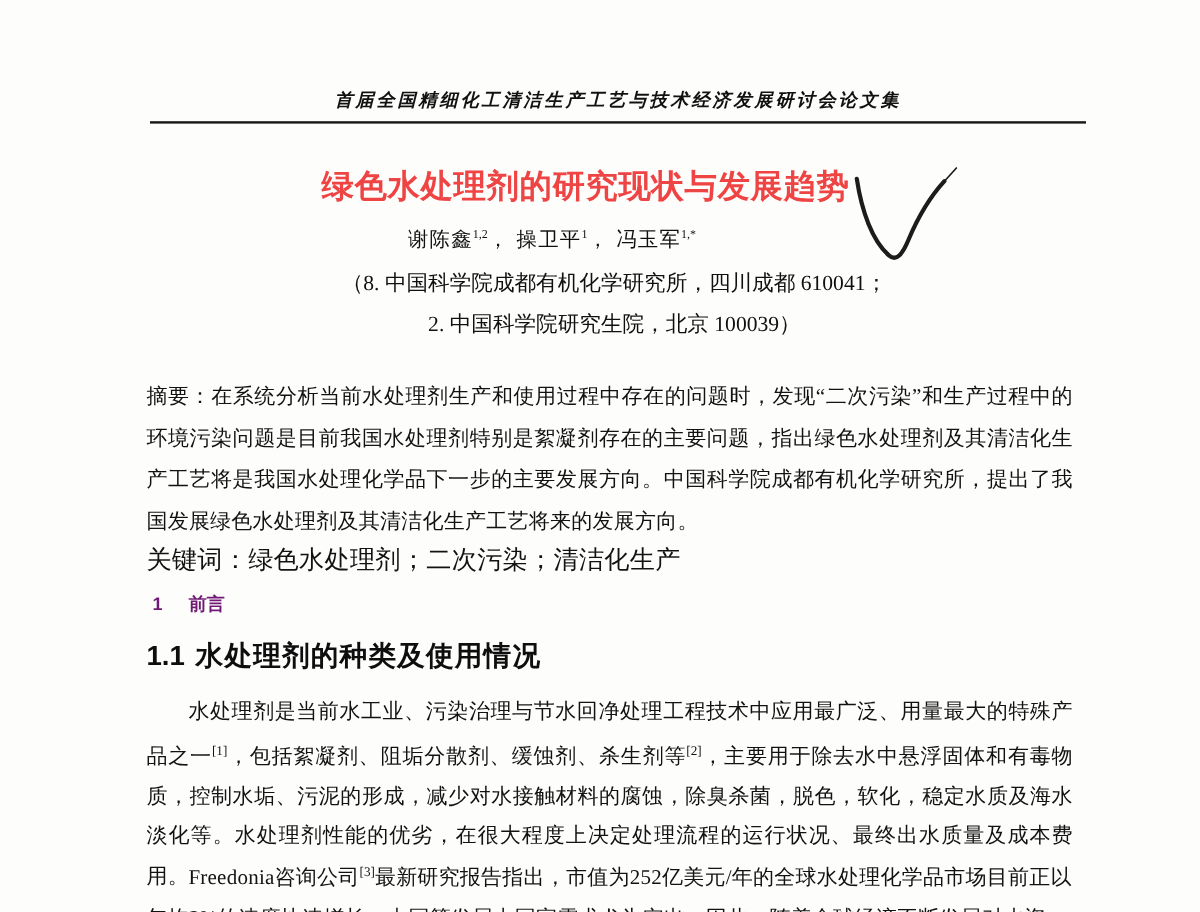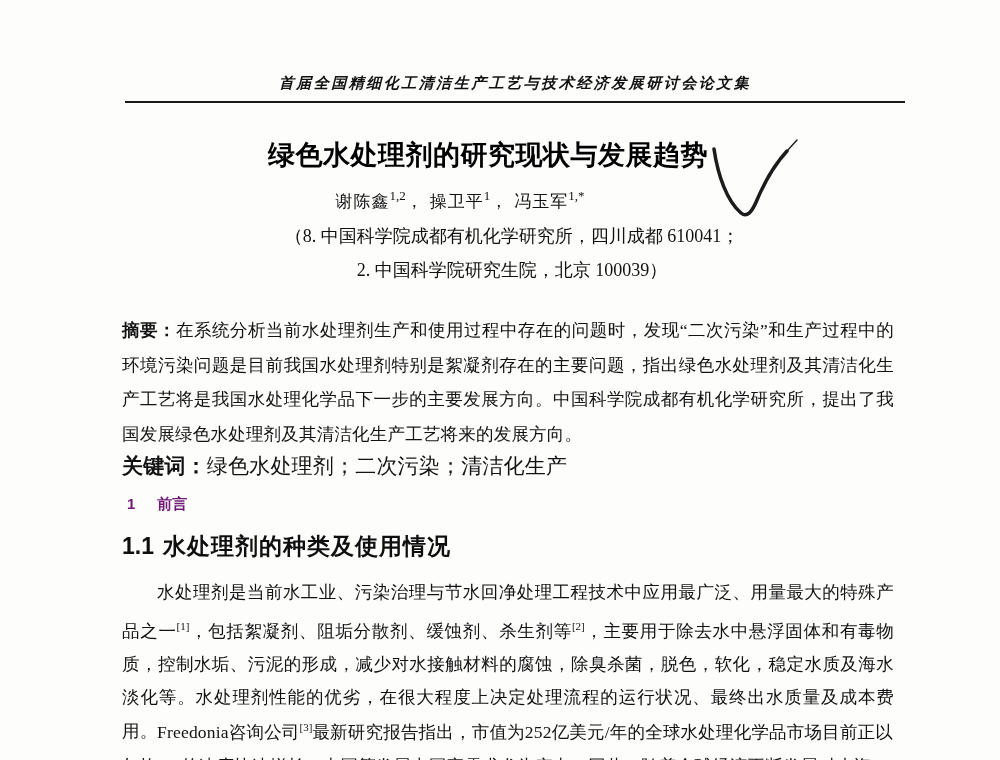--- a/index.html
+++ b/index.html
@@ -23,48 +23,48 @@
   .header-rule {
     position: absolute; top: 101px; left: 125px; width: 780px; height: 2px;
     background: #171717;
   }
 
   .title {
     position: absolute; top: 137px; left: 98px; width: 780px; margin: 0;
     text-align: center;
     font-family: Liberation Mono, monospace;
     font-weight: 700; font-size: 27px; letter-spacing: 0.5px;
-    color: #000000;
+    color: #ef4444;
   }
 
   .authors {
     position: absolute; top: 188px; left: 60px; width: 800px;
     text-align: center; font-size: 17px; letter-spacing: 1px; color: #101010;
   }
-  .authors sup { font-size: 13px; letter-spacing: 0; margin-top: 34px; }
+  .authors sup { font-size: 10px; letter-spacing: 0; margin-top: 34px; }
   .authors .sep { margin-right: 6px; }
 
   .affil {
     position: absolute; left: 122px; width: 780px;
     text-align: center; font-size: 18px; color: #101010;
   }
   .affil-1 { top: 224px; }
   .affil-2 { top: 258px; }
 
   .abstract {
     position: absolute; top: 313px; left: 122px; width: 772px; margin: 0;
     font-size: 17.5px; line-height: 34.5px; letter-spacing: 0.2px;
     text-align: justify; color: #121212;
   }
   .keywords {
     position: absolute; top: 449px; left: 122px; width: 772px; margin: 0;
     font-size: 21px; line-height: 34px; letter-spacing: 0.2px; color: #121212;
   }
   .lbl {
-    font-weight: 700;
+    font-weight: 400;
     font-family: "Liberation Sans", sans-serif;
   }
 
   .sec1 {
     position: absolute; top: 492px; left: 127px; margin: 0;
     font-family: "Liberation Sans", sans-serif;
     font-size: 15px; font-weight: 700; line-height: 24px; color: #701a75;
   }
   .sec1 .num { margin-right: 22px; }
   .sec11 {

